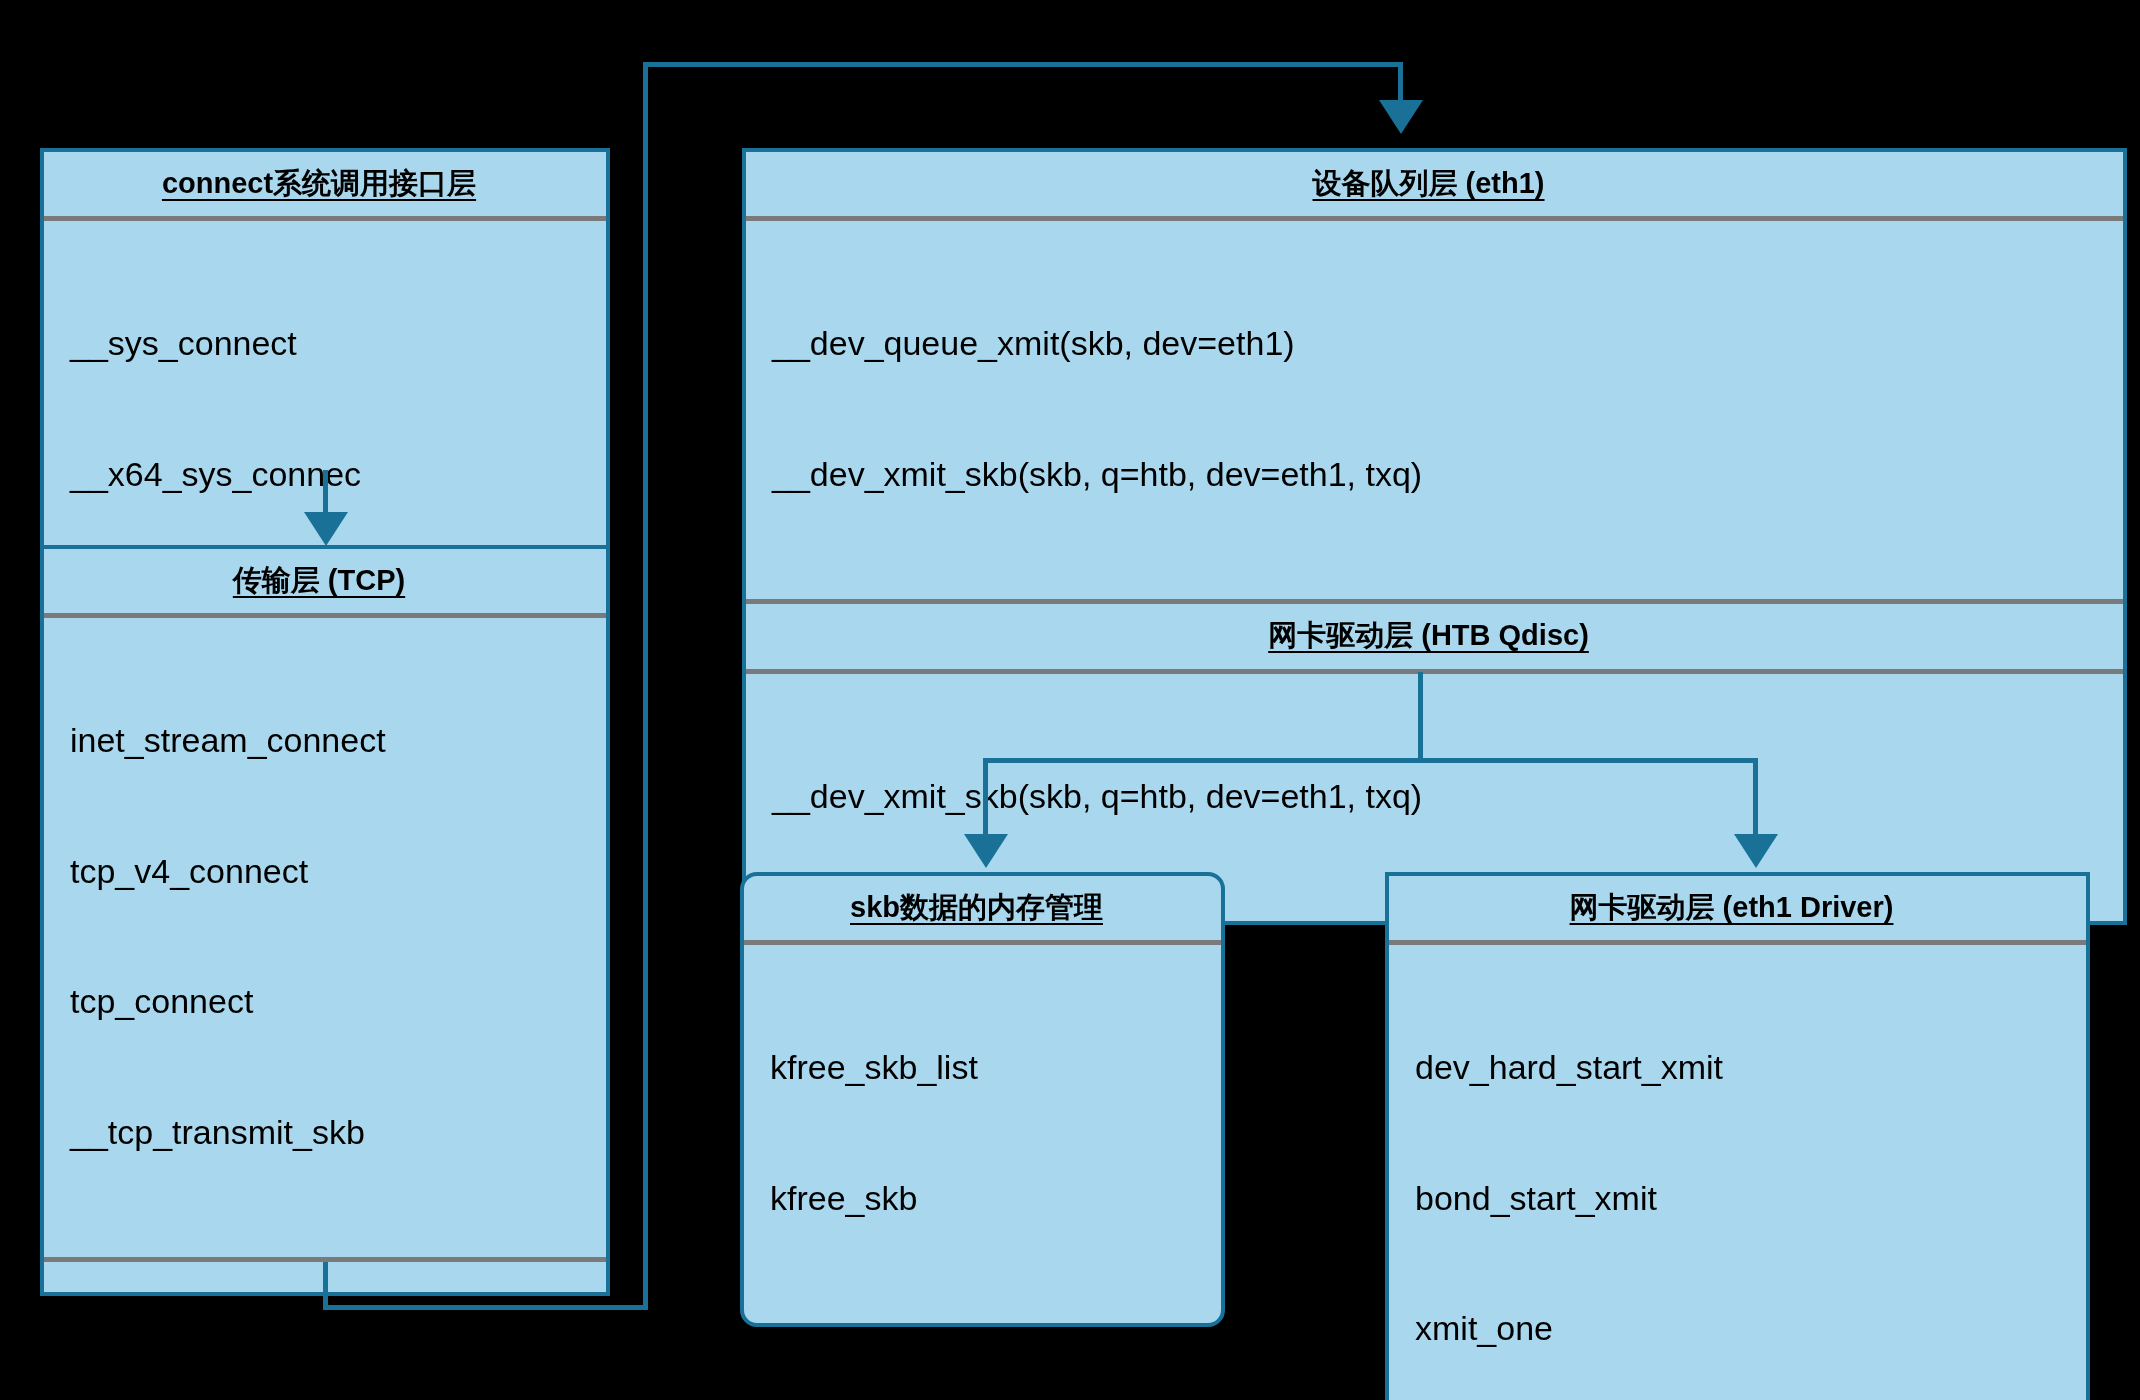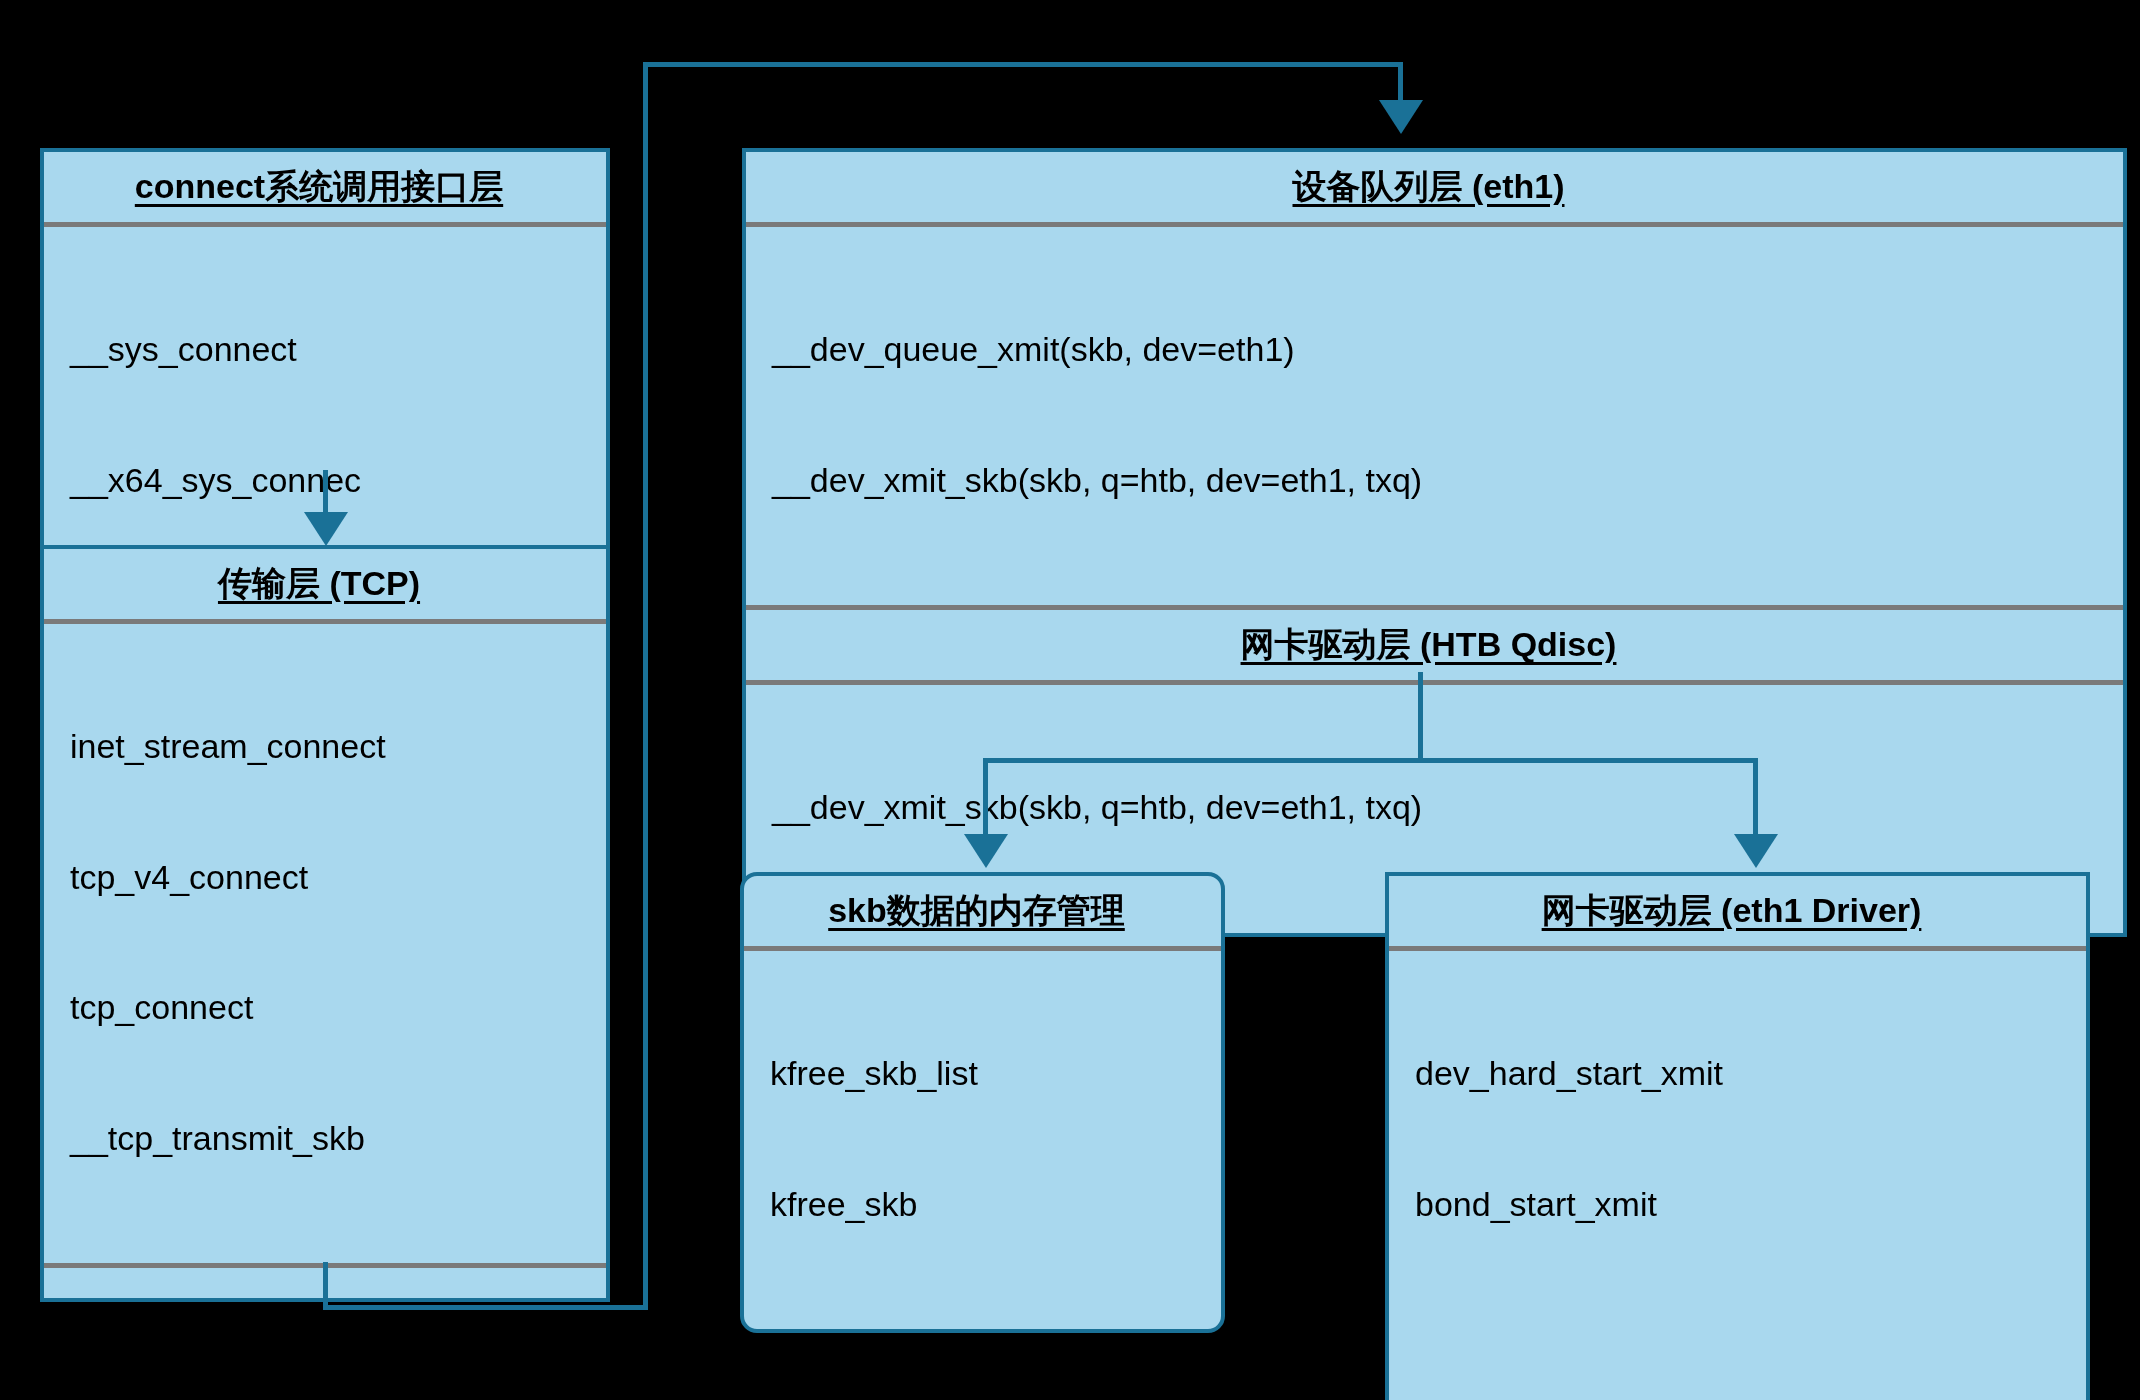--- a/index.html
+++ b/index.html
@@ -2,21 +2,21 @@
 <html><head>
 <meta charset="utf-8">
 <style>
   html,body{margin:0;padding:0;background:#000;}
   body{width:2140px;height:1400px;position:relative;overflow:hidden;
        font-family:"Liberation Sans","DejaVu Sans",sans-serif;}
 
   
   .box{position:absolute;box-sizing:border-box;
        background:#a9d8ee;border:4px solid #1a7197;}
-  .sect-title{text-align:center;font-weight:bold;font-size:34px;color:#000;
+  .sect-title{text-align:center;font-weight:bold;font-size:29px;color:#000;
               padding:14px 22px 16px 10px;line-height:1.18;}
   .sect-title span{text-decoration:underline;text-underline-offset:6px;}
   .divider{height:5px;background:#7a7a7a;width:100%;}
   .sect-body{font-size:34px;color:#000;line-height:1.28;padding:14px 10px 16px 26px;
              white-space:pre;}
   .sect-body .fn{display:block;}
 
   
   #box-syscall{left:40px;top:148px;width:570px;}
   #box-tcp{left:40px;top:545px;width:570px;}
@@ -84,20 +84,21 @@
     <span class="fn">kfree_skb</span>
   </div>
 </div>
 
 <div class="box" id="box-driver">
   <div class="sect-title"><span>网卡驱动层 (eth1 Driver)</span></div>
   <div class="divider"></div>
   <div class="sect-body">
     <span class="fn">dev_hard_start_xmit</span>
     <span class="fn">bond_start_xmit</span>
+    <span class="fn">xmit_one</span>
     
     
   </div>
 </div>
 
 <div class="ln vl" style="left:323px;top:470px;height:62px;"></div>
 <div class="arrow" style="left:304px;top:512px;"></div>
 
 <div class="ln vl" style="left:323px;top:1262px;height:48px;"></div>
 <div class="ln hl" style="left:323px;top:1305px;width:325px;"></div>

